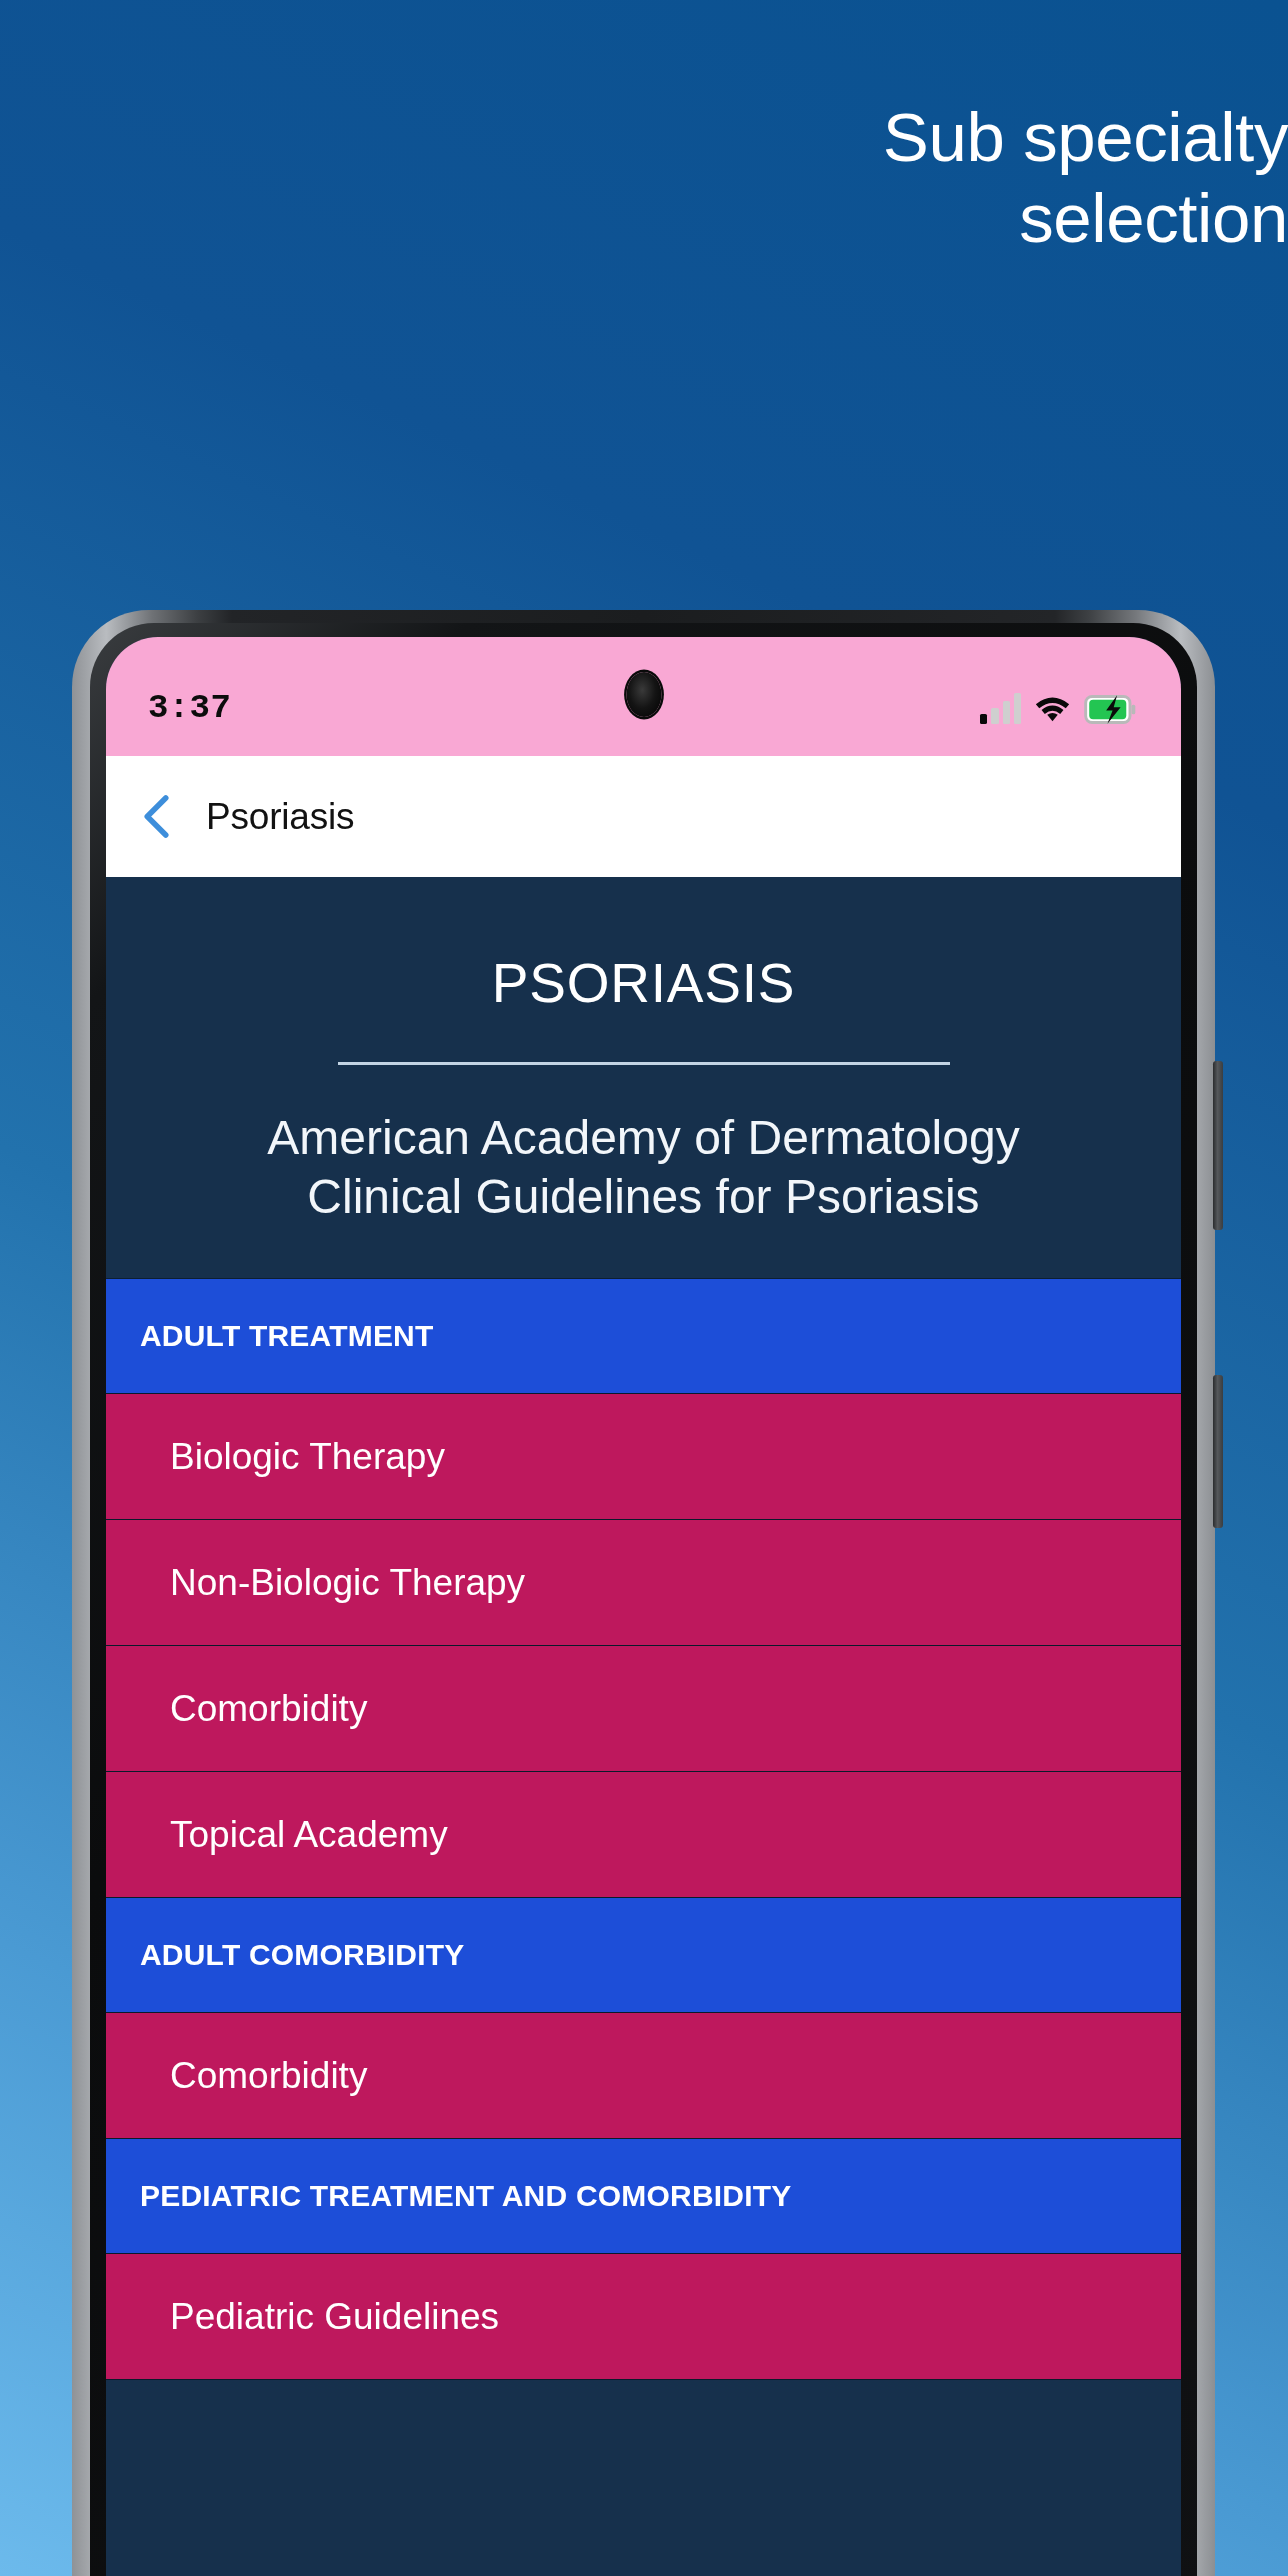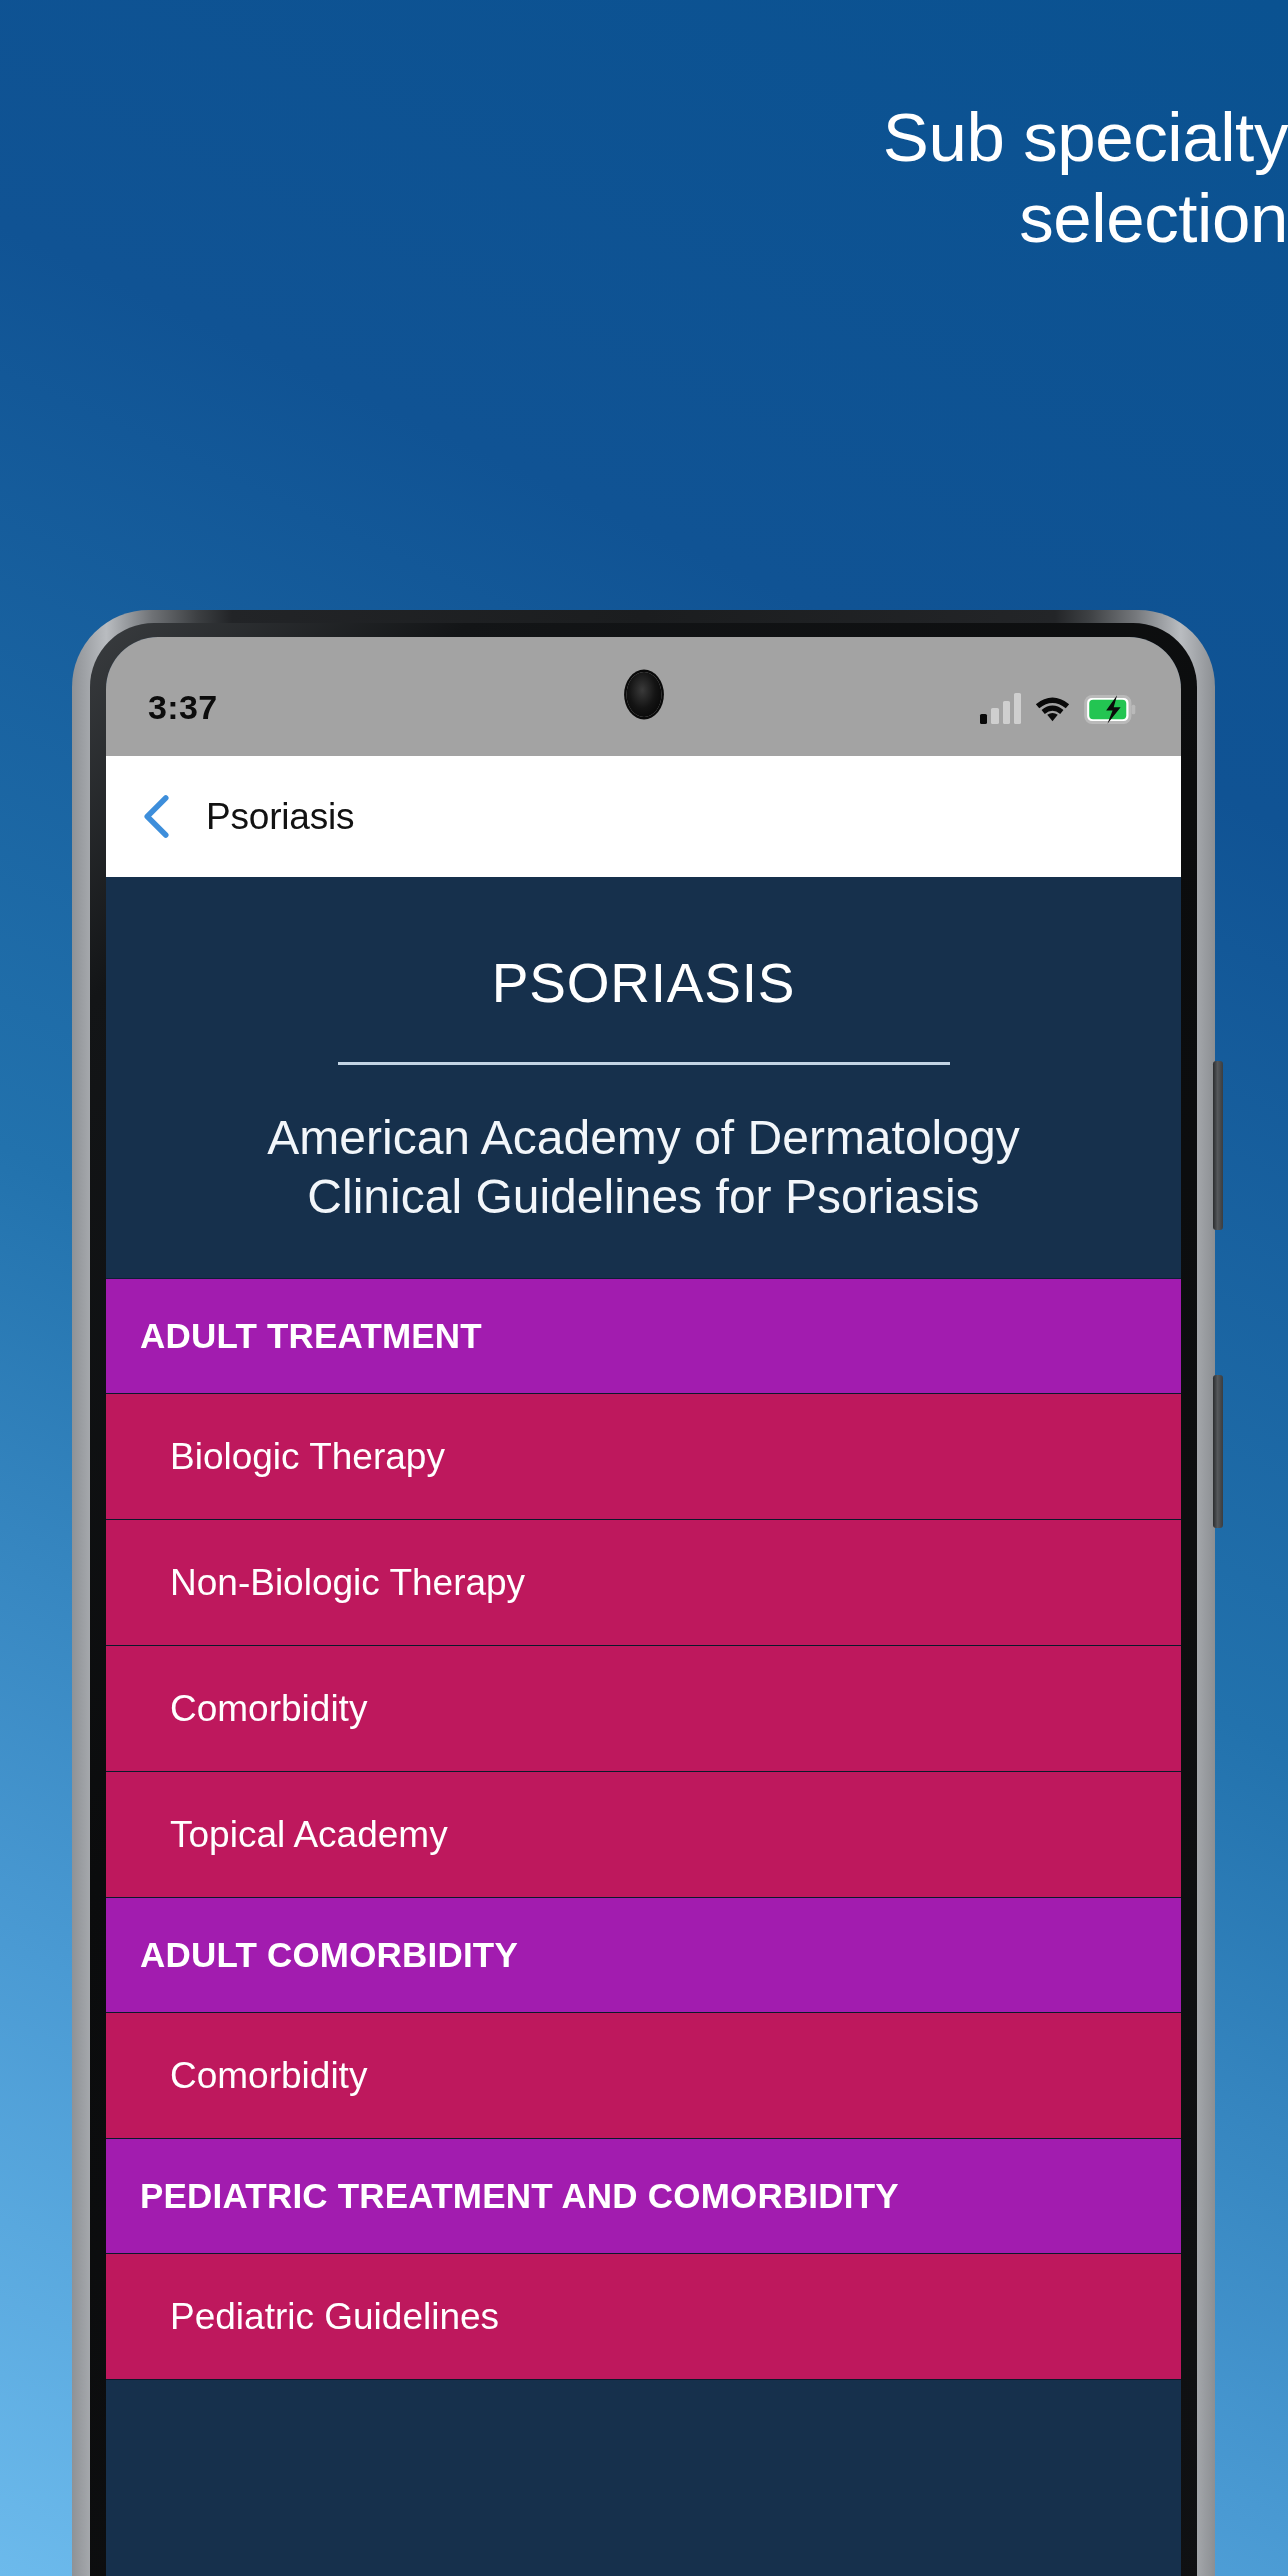--- a/index.html
+++ b/index.html
@@ -84,24 +84,25 @@
     border-radius: 3.2px;
     background: linear-gradient(90deg, #2a2c2e 0%, #55585b 45%, #3a3d40 100%);
   }
   .side-btn.power  { top: 451px; height: 169px; }
   .side-btn.volume { top: 765px; height: 153px; }
 
   
   .statusbar {
     position: relative;
     height: 119px;
-    background: #a3a3a3;
+    background: #f9a8d4;
     display: flex;
     align-items: center;
     padding: 0 45px 0 42px;
+    font-family: Liberation Mono, monospace;
   }
   .clock {
     font-size: 34px;
     font-weight: 700;
     color: #0c0c0c;
     letter-spacing: 0.4px;
     margin-top: 22.5px;
   }
   .status-right {
     margin-left: auto;
@@ -177,26 +178,26 @@
   .hero-sub {
     font-size: 48px;
     line-height: 1.23;
     color: #f2f6fa;
     font-weight: 400;
     white-space: pre-line;
   }
 
   .section-header {
     padding: 32px 0 32px 34px;
-    font-size: 35px;
+    font-size: 30px;
     font-weight: 700;
     color: #ffffff;
     letter-spacing: 0.2px;
     border-bottom: 1.6px solid #0a1a2b;
-    background: #a21caf;
+    background: #1d4ed8;
     height: 115px;
     display: flex;
     align-items: center;
   }
 
   .list-item {
     padding: 0 0 0 64px;
     font-size: 37px;
     font-weight: 400;
     color: #ffffff;

